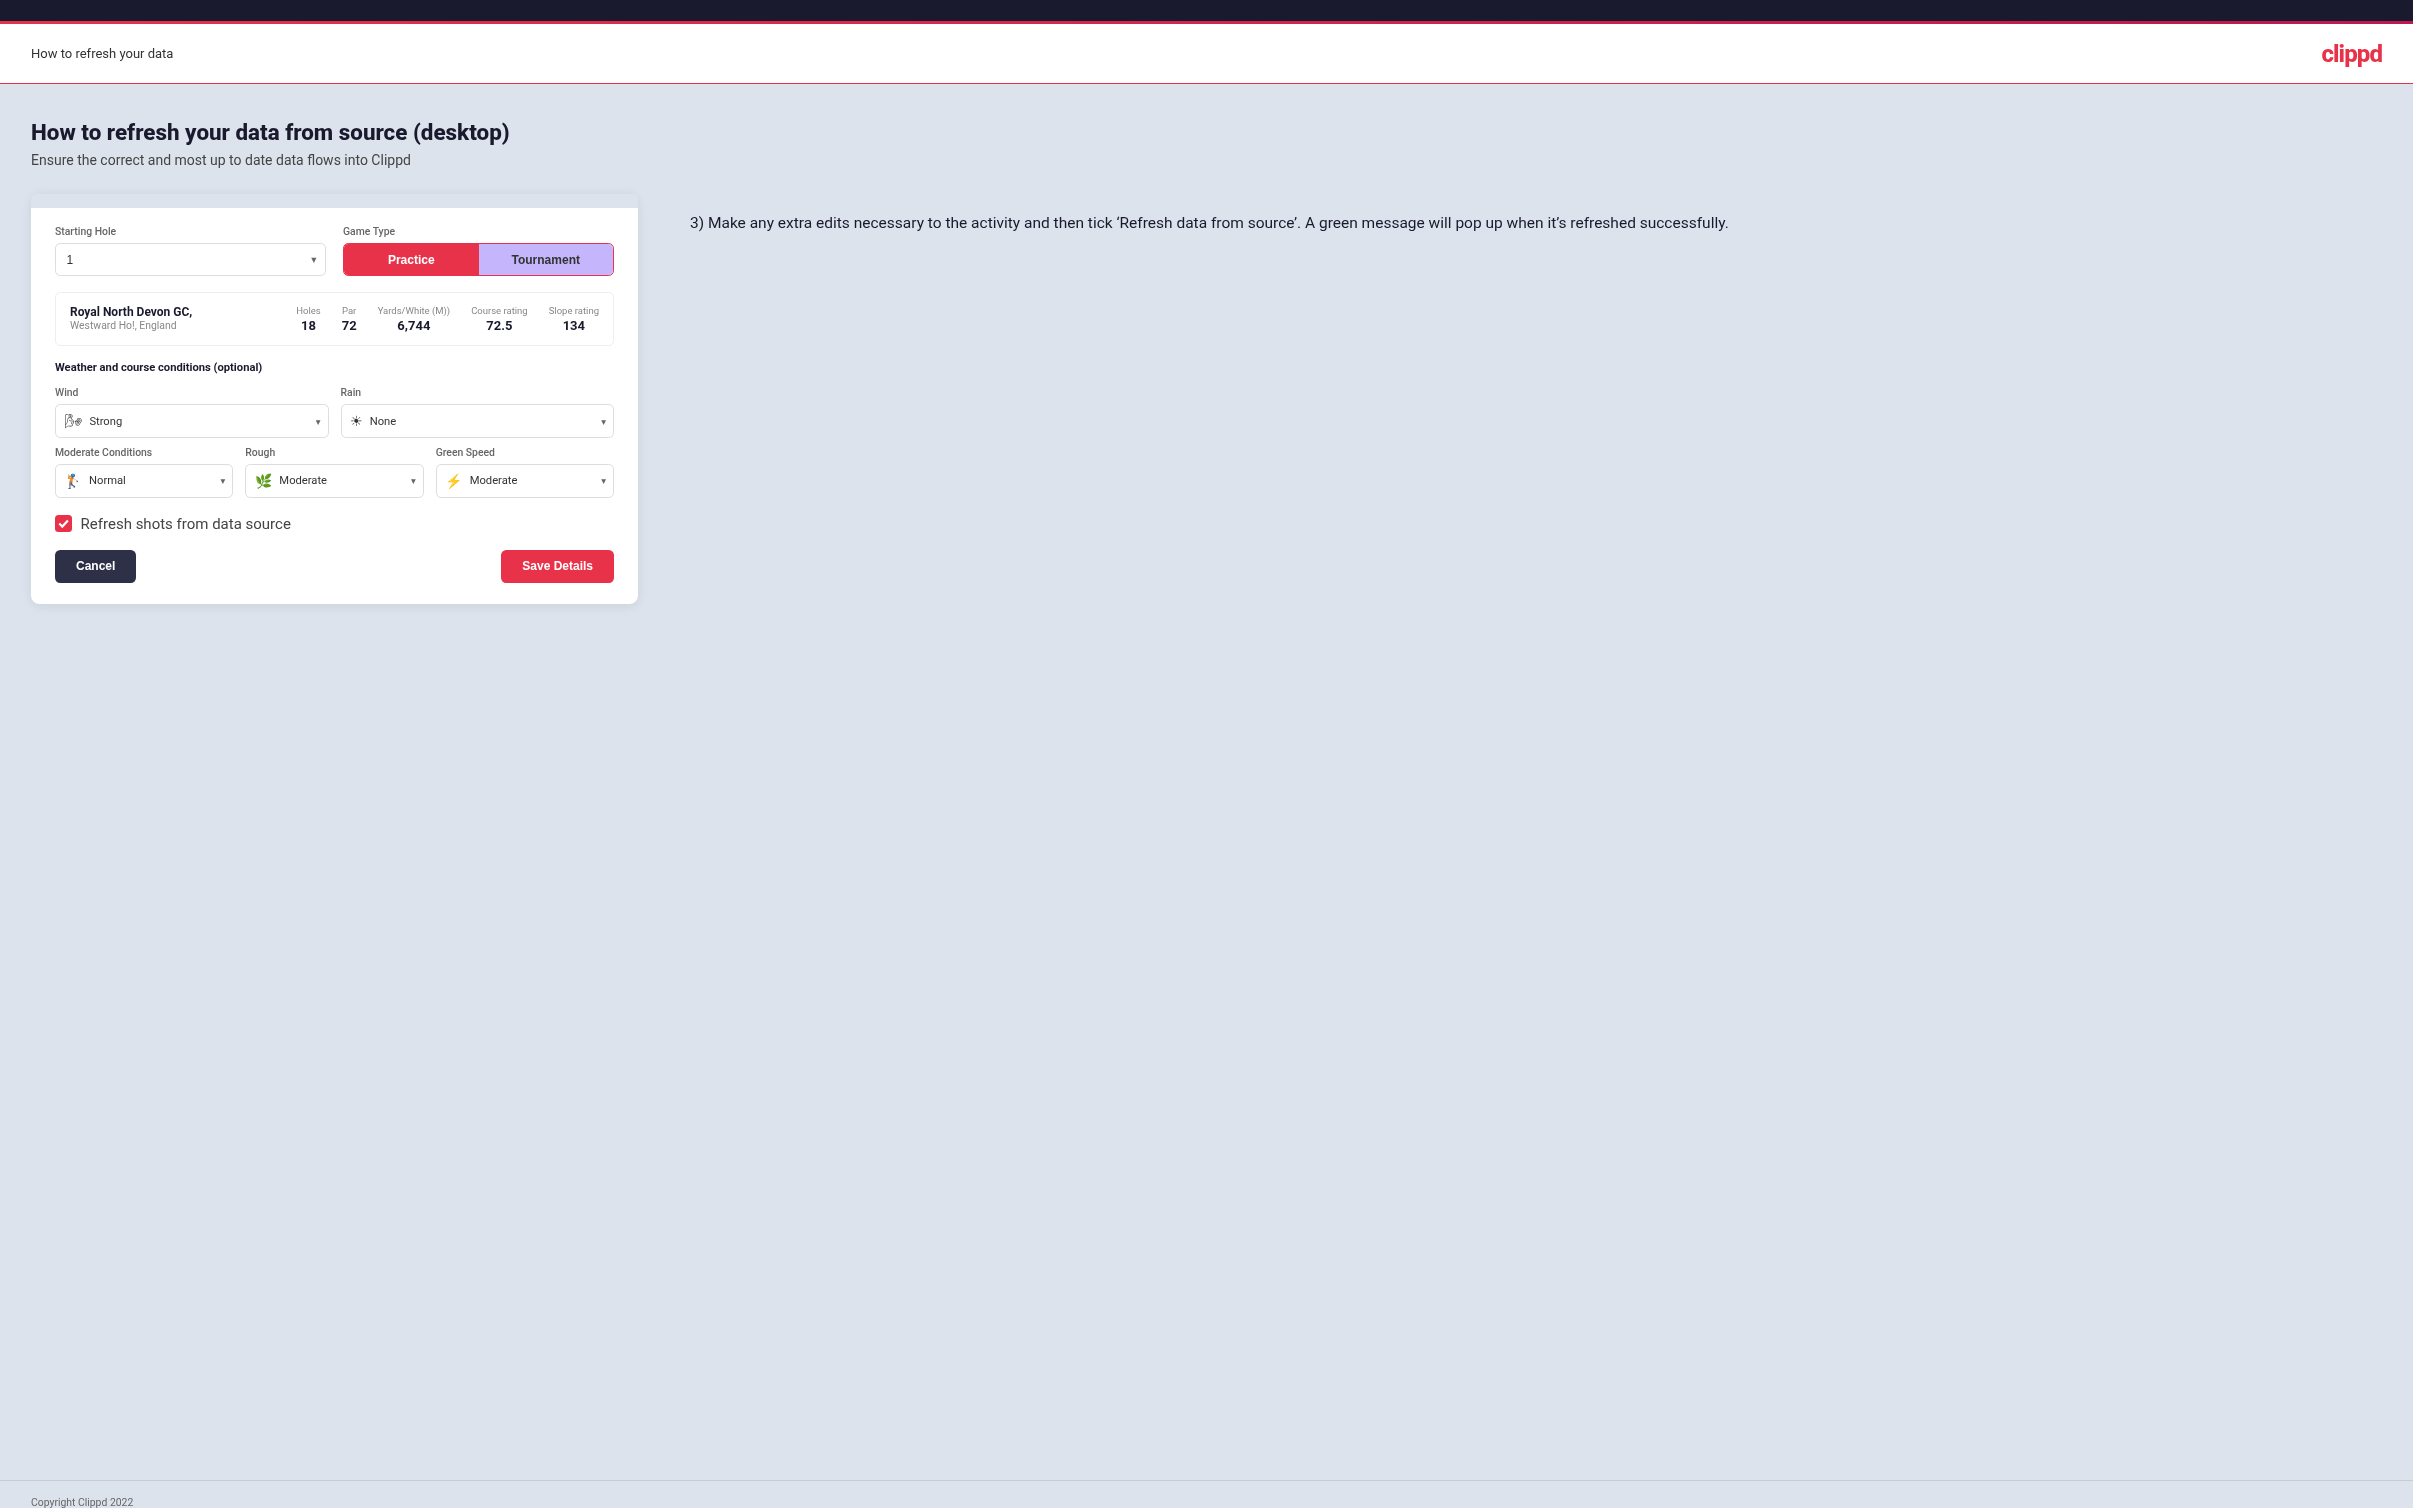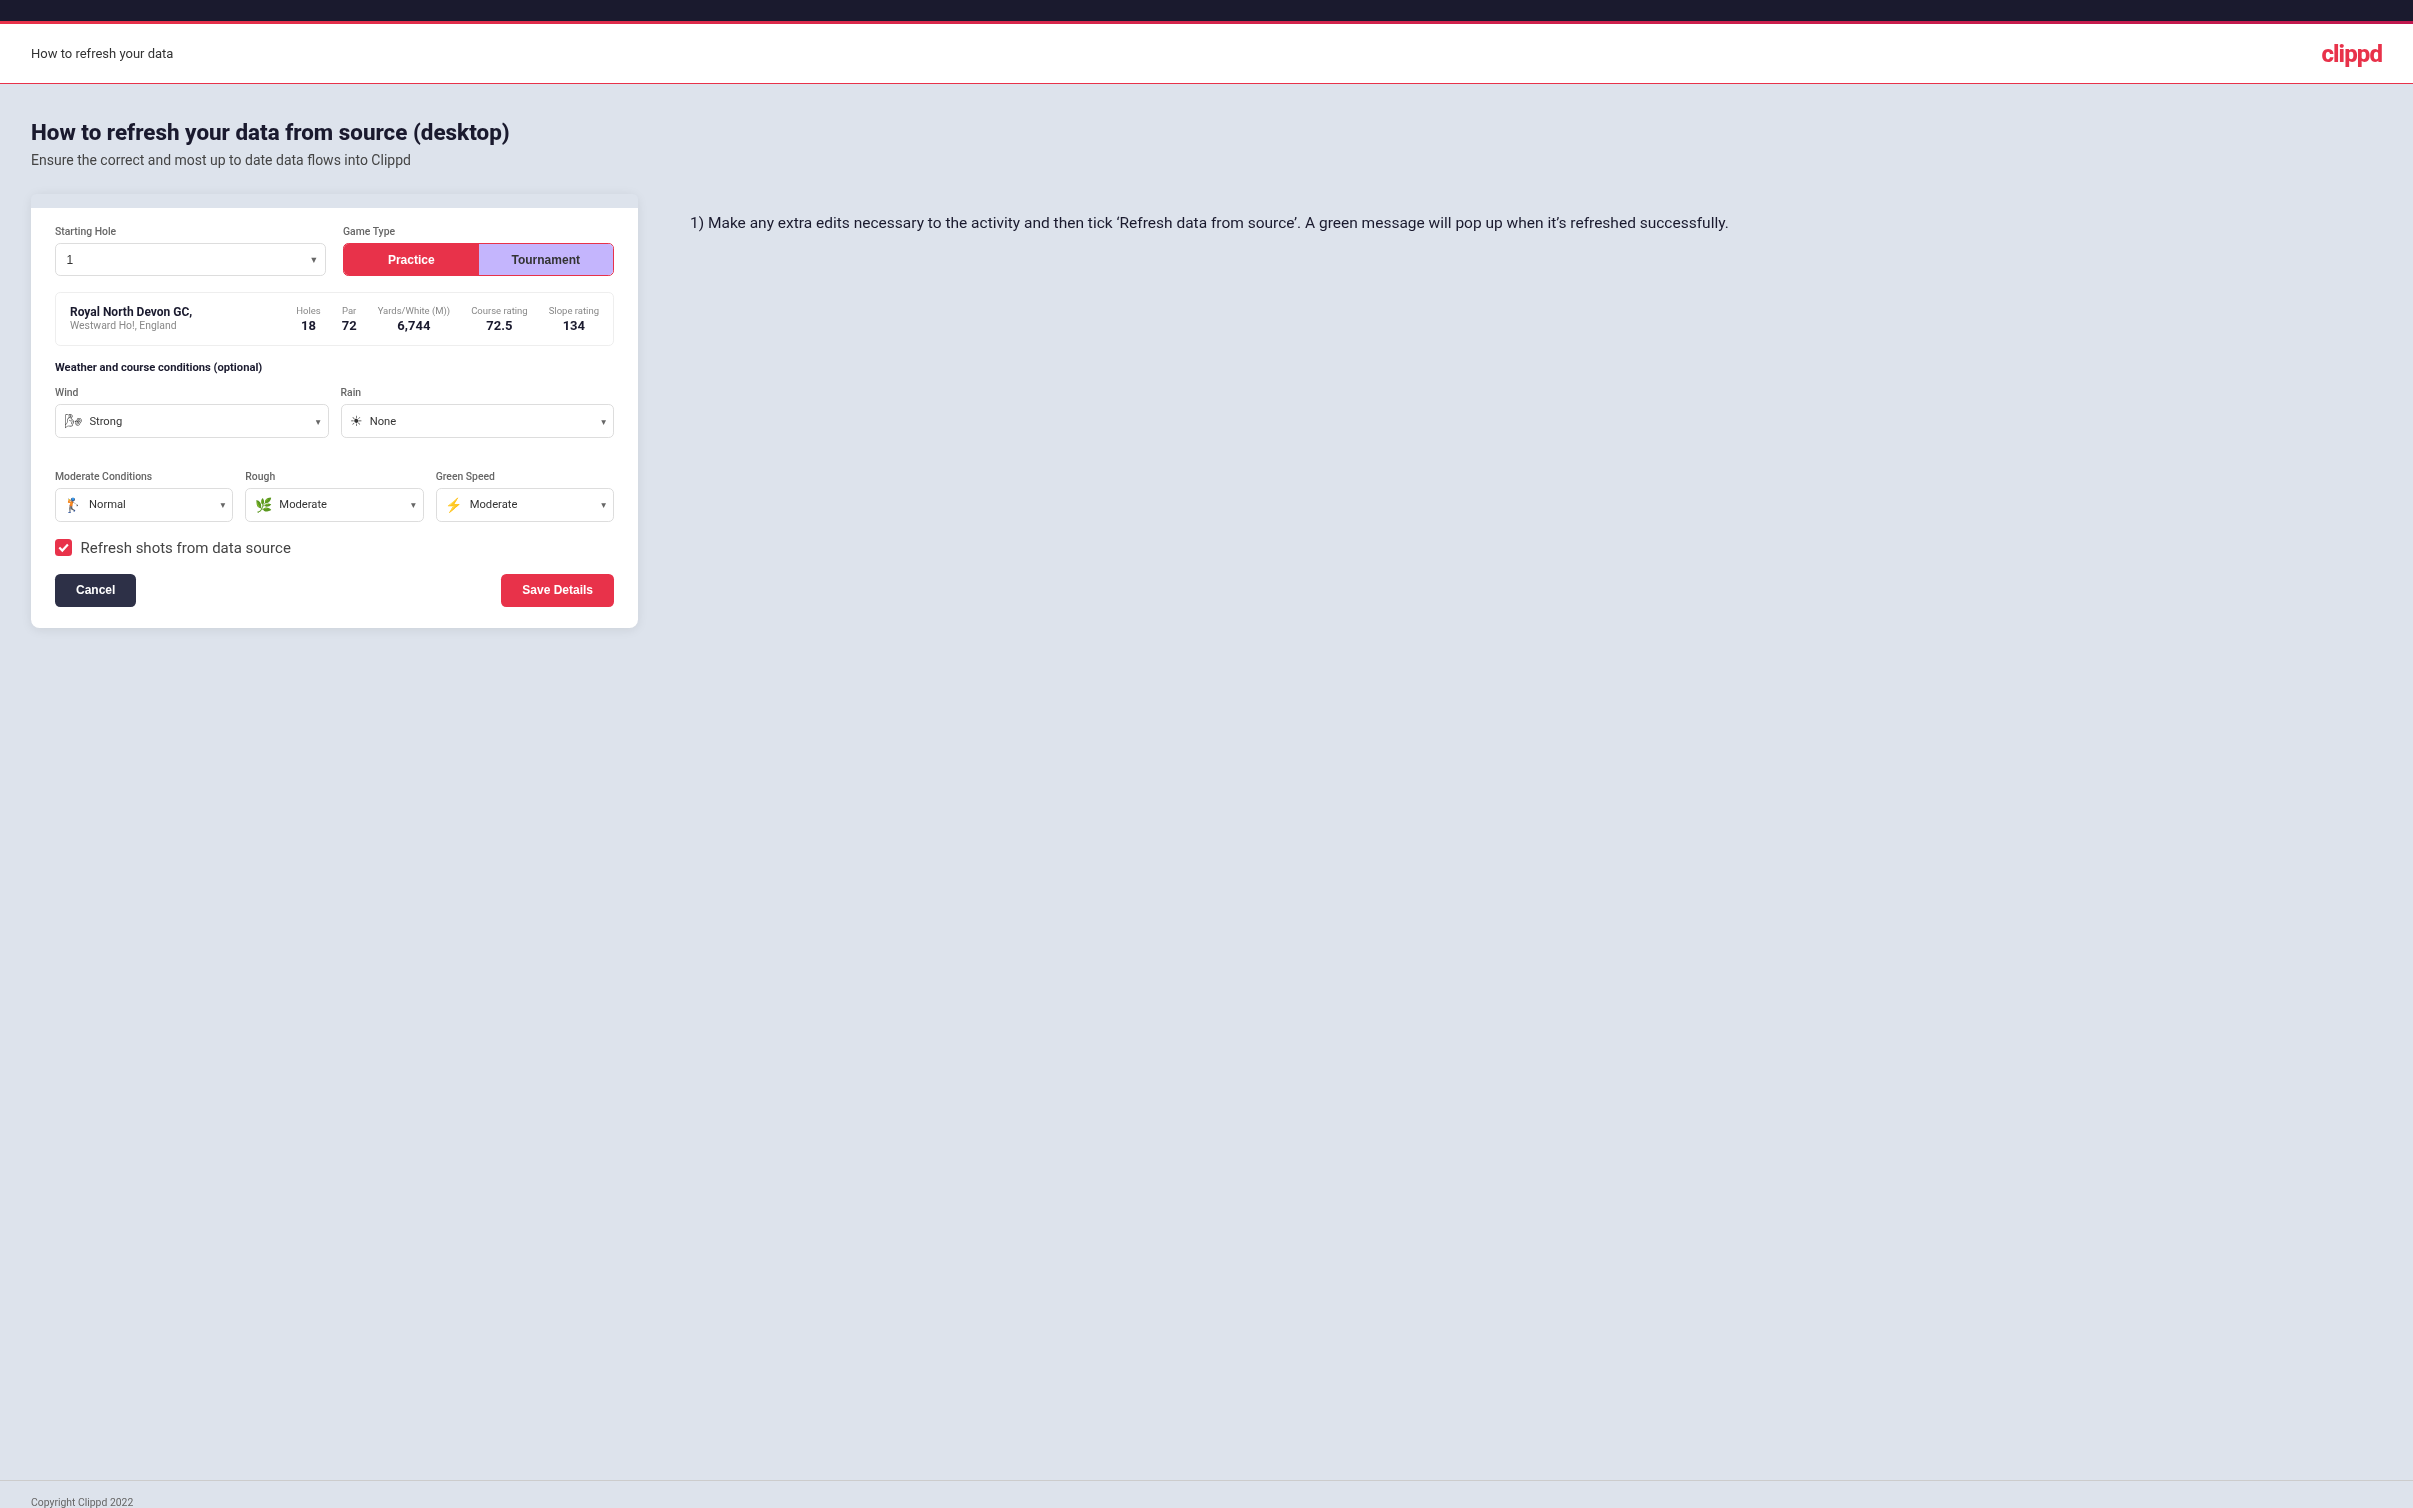--- a/index.html
+++ b/index.html
@@ -185,21 +185,21 @@
     .section-title {
       font-size: 11.2px;
       font-weight: 700;
       color: #1a1a2e;
       margin-bottom: 12px;
     }
     .conditions-grid {
       display: grid;
       grid-template-columns: 1fr 1fr;
       gap: 12px;
-      margin-bottom: 32px;
+      margin-bottom: 8px;
     }
     .conditions-grid-3 {
       display: grid;
       grid-template-columns: 1fr 1fr 1fr;
       gap: 12px;
       margin-bottom: 17px;
     }
     .dropdown-select {
       border: 0.9px solid #ddd;
       border-radius: 5.2px;
@@ -420,21 +420,21 @@
         <span class="checkbox-label">Refresh shots from data source</span>
       </div>
 
       <div class="button-row">
         <button class="btn-cancel">Cancel</button>
         <button class="btn-save">Save Details</button>
       </div>
     </div>
 
     <div class="side-text">
-      <p>1) Make any extra edits necessary to the activity and then tick ‘Refresh data from source’. A green message will pop up when it’s refreshed successfully.</p>
+      <p>3) Make any extra edits necessary to the activity and then tick ‘Refresh data from source’. A green message will pop up when it’s refreshed successfully.</p>
     </div>
 
   </div>
 </div>
 
 <div class="footer">
   <span class="footer-text">Copyright Clippd 2022</span>
 </div>
 
 

